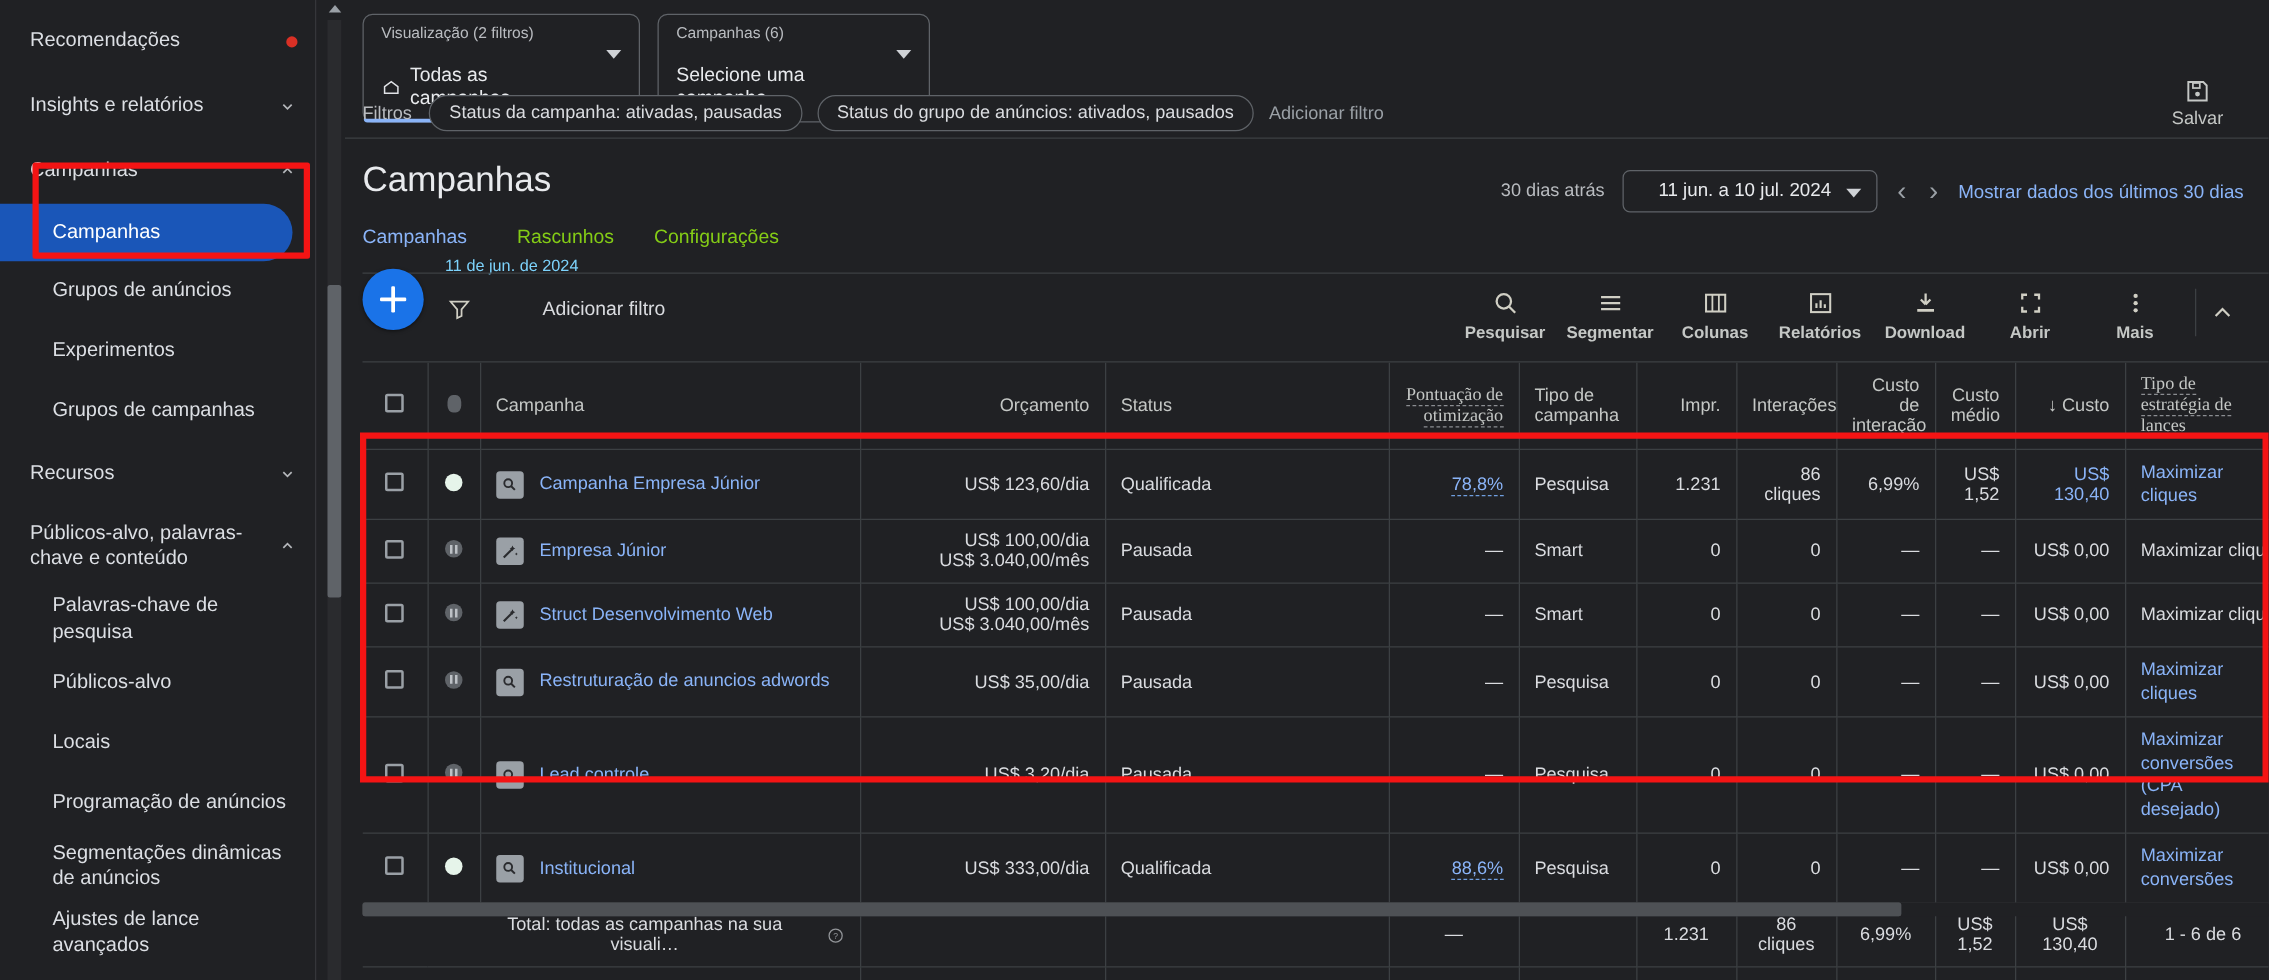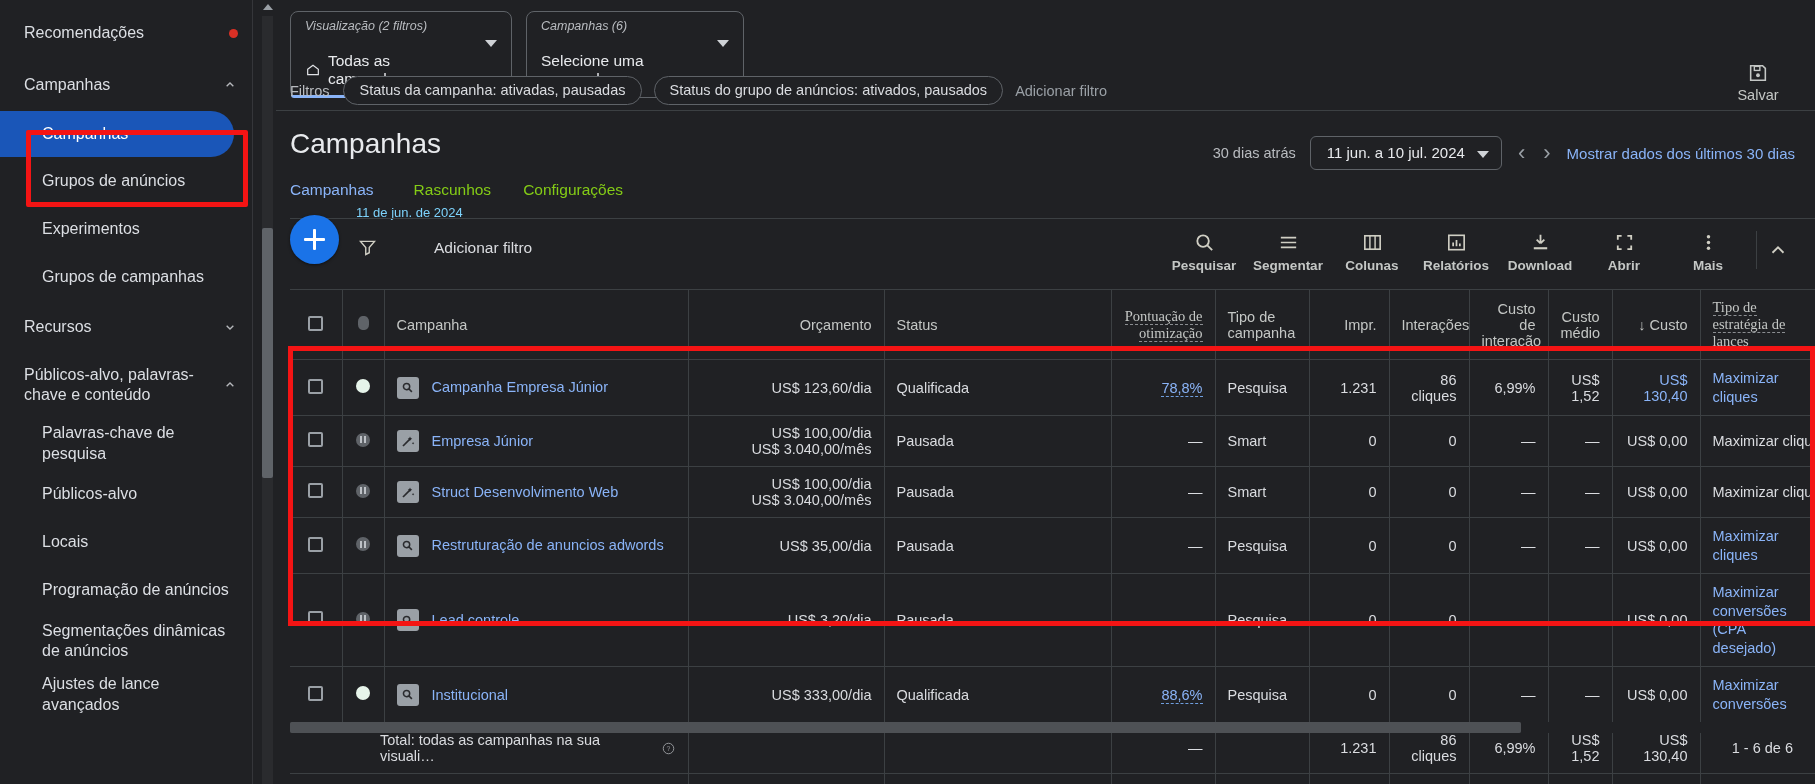--- a/index.html
+++ b/index.html
@@ -72,21 +72,21 @@
     background: #202124; cursor: pointer;
     padding: 7px 44px 9px 14px;
   }
   #sel-view { left: 14px; width: 222px; border-color: #5f6368; }
   #sel-view::after {
     content: ""; position: absolute; left: 0; right: 0; bottom: -1px;
     height: 3px; background: #8ab4f8; border-radius: 0 0 8px 8px;
     width: 100%;
   }
   #sel-camp { left: 250px; width: 218px; }
-  .sel-cap { font-size: 12.5px; color: #b9bcc0; margin-bottom: 3px; font-style: italic; }
+  .sel-cap { font-size: 12.5px; color: #b9bcc0; margin-bottom: 3px; }
   .sel-val { font-size: 15.5px; color: #e8eaed; display: flex; align-items: center; gap: 7px; margin-top: 19px; }
   .sel-caret {
     position: absolute; right: 14px; top: 28px;
     width: 0; height: 0;
     border-left: 6px solid transparent; border-right: 6px solid transparent;
     border-top: 7px solid #cfd2d6;
   }
   .home-ico { width: 16px; height: 16px; flex: none; }
 
   #filters-row {
@@ -118,21 +118,21 @@
     position: absolute; left: 14px; top: 10px;
     font-size: 28px; color: #e8eaed; font-weight: 400;
   }
   #daterange {
     position: absolute; right: 20px; top: 18px;
     display: flex; align-items: center; gap: 14px;
   }
   #daterange .ago { font-size: 14.5px; color: #b9bcc0; }
   #dr-box {
     border: 1px solid #5f6368; border-radius: 6px;
-    padding: 7px 36px 8px 16px; font-size: 15px; color: #e8eaed;
+    padding: 7px 36px 8px 28px; font-size: 15px; color: #e8eaed;
     position: relative; cursor: pointer; white-space: nowrap;
   }
   #dr-box .caret {
     position: absolute; right: 12px; top: 14px; width: 0; height: 0;
     border-left: 6px solid transparent; border-right: 6px solid transparent;
     border-top: 7px solid #cfd2d6;
   }
   .nav-arrow { font-size: 22px; color: #9aa0a6; cursor: pointer; padding: 0 2px; line-height: 1; }
   #show-last { font-size: 15px; color: #8ab4f8; cursor: pointer; white-space: nowrap; }
 
@@ -227,21 +227,21 @@
   }
   .status-dot.paused::before { left: 4px; }
   .status-dot.paused::after  { left: 8px; }
   .status-dot.header { background: #5f6368; width: 11px; height: 14px; border-radius: 40%; }
   .camp-cell { display: flex; align-items: center; gap: 13px; }
   .type-ico {
     width: 22px; height: 22px; border-radius: 3px; background: #9aa0a6;
     flex: none; display: flex; align-items: center; justify-content: center;
   }
   .two { line-height: 1.28; }
-  .tot-row td { color: #dadce0; }
+  .tot-row td { color: #dadce0; text-align: center; }
   .tot-label { display: flex; align-items: center; gap: 9px; padding-left: 56px; }
   .help-ico { width: 15px; height: 15px; opacity: .8; flex: none; }
 
   
   #hscroll {
     position: absolute; left: 290px; top: 722px; width: 1231px; height: 11px;
     background: #3c4043; border-radius: 2px;
   }
   #hscroll .thumb { width: 1231px; height: 11px; background: #4e5155; border-radius: 2px; }
   #hscroll-track {
@@ -263,20 +263,28 @@
 <body>
 
 <div id="root">
 
   <div id="sidebar">
     <div class="nav-top" style="margin-top:7px;">
       <span class="label">Recomendações</span>
       <span class="red-dot"></span>
     </div>
 
+    <div class="nav-top">
+      <span class="label">Insights e relatórios</span>
+      <span class="chev">
+        <svg viewBox="0 0 24 24" width="16" height="16">
+            <path d="M7 10l5 5 5-5" fill="none" stroke="#cfd2d6" stroke-width="2"></path>
+          </svg>
+      </span>
+    </div>
 
     <div class="nav-top">
       <span class="label">Campanhas</span>
       <span class="chev">
         <svg viewBox="0 0 24 24" width="16" height="16">
             <path d="M7 14l5-5 5 5" fill="none" stroke="#cfd2d6" stroke-width="2"></path>
           </svg>
       </span>
     </div>
 

